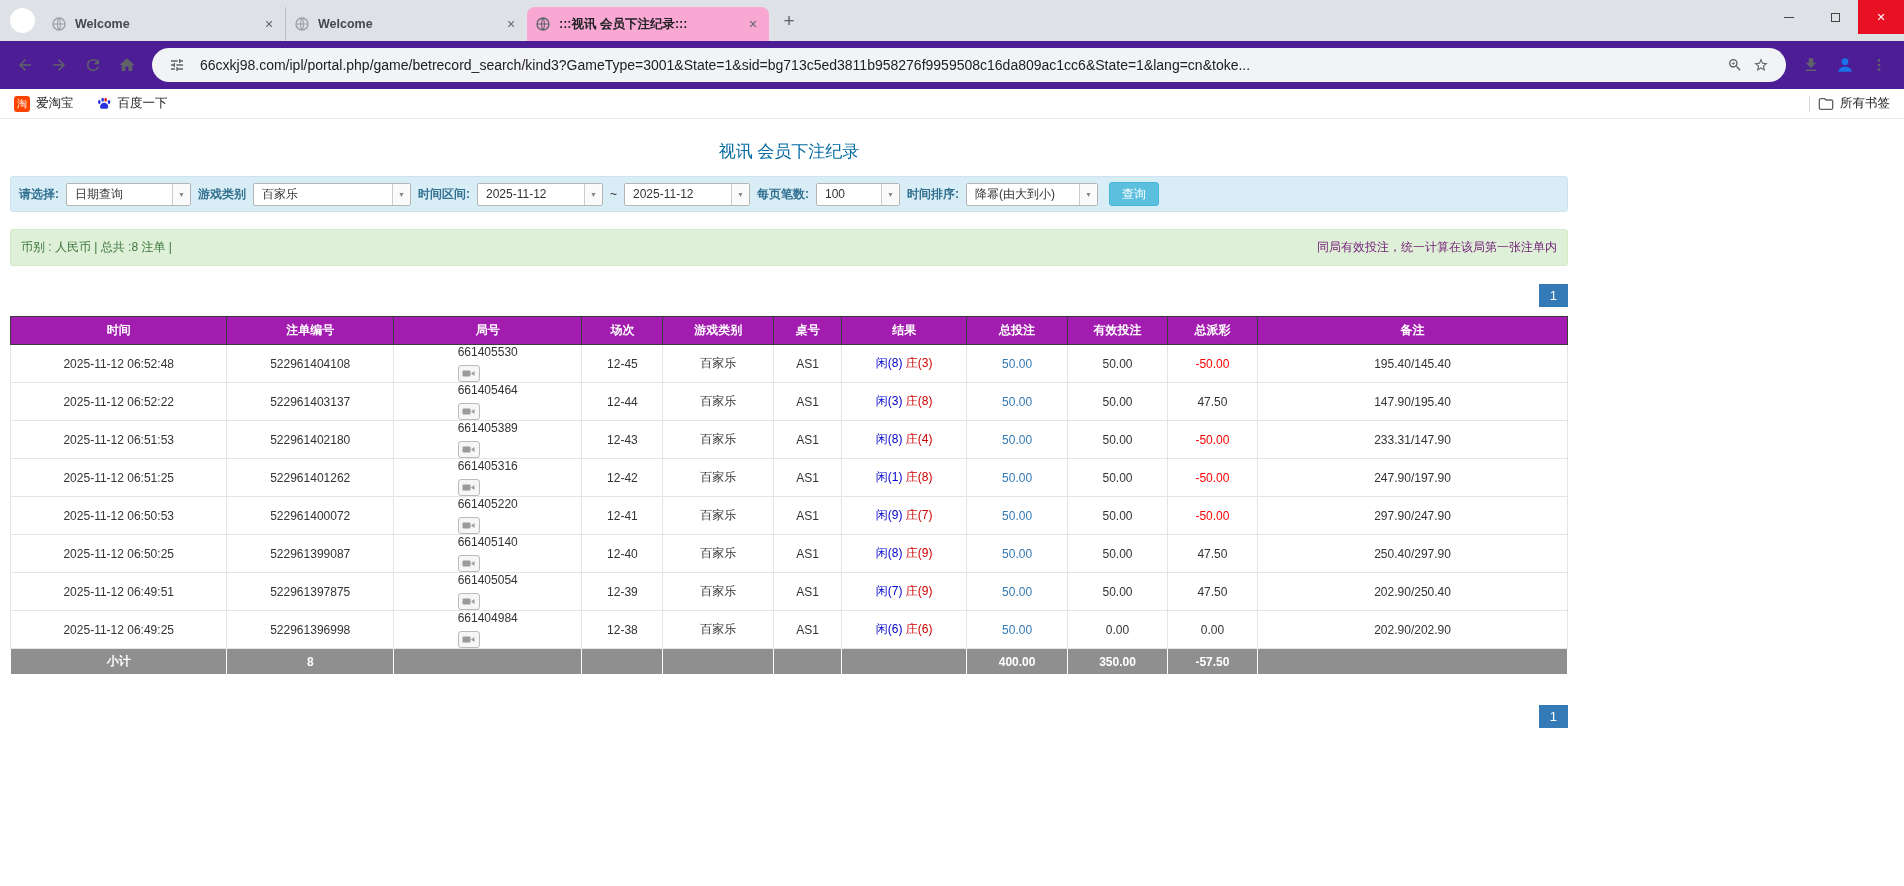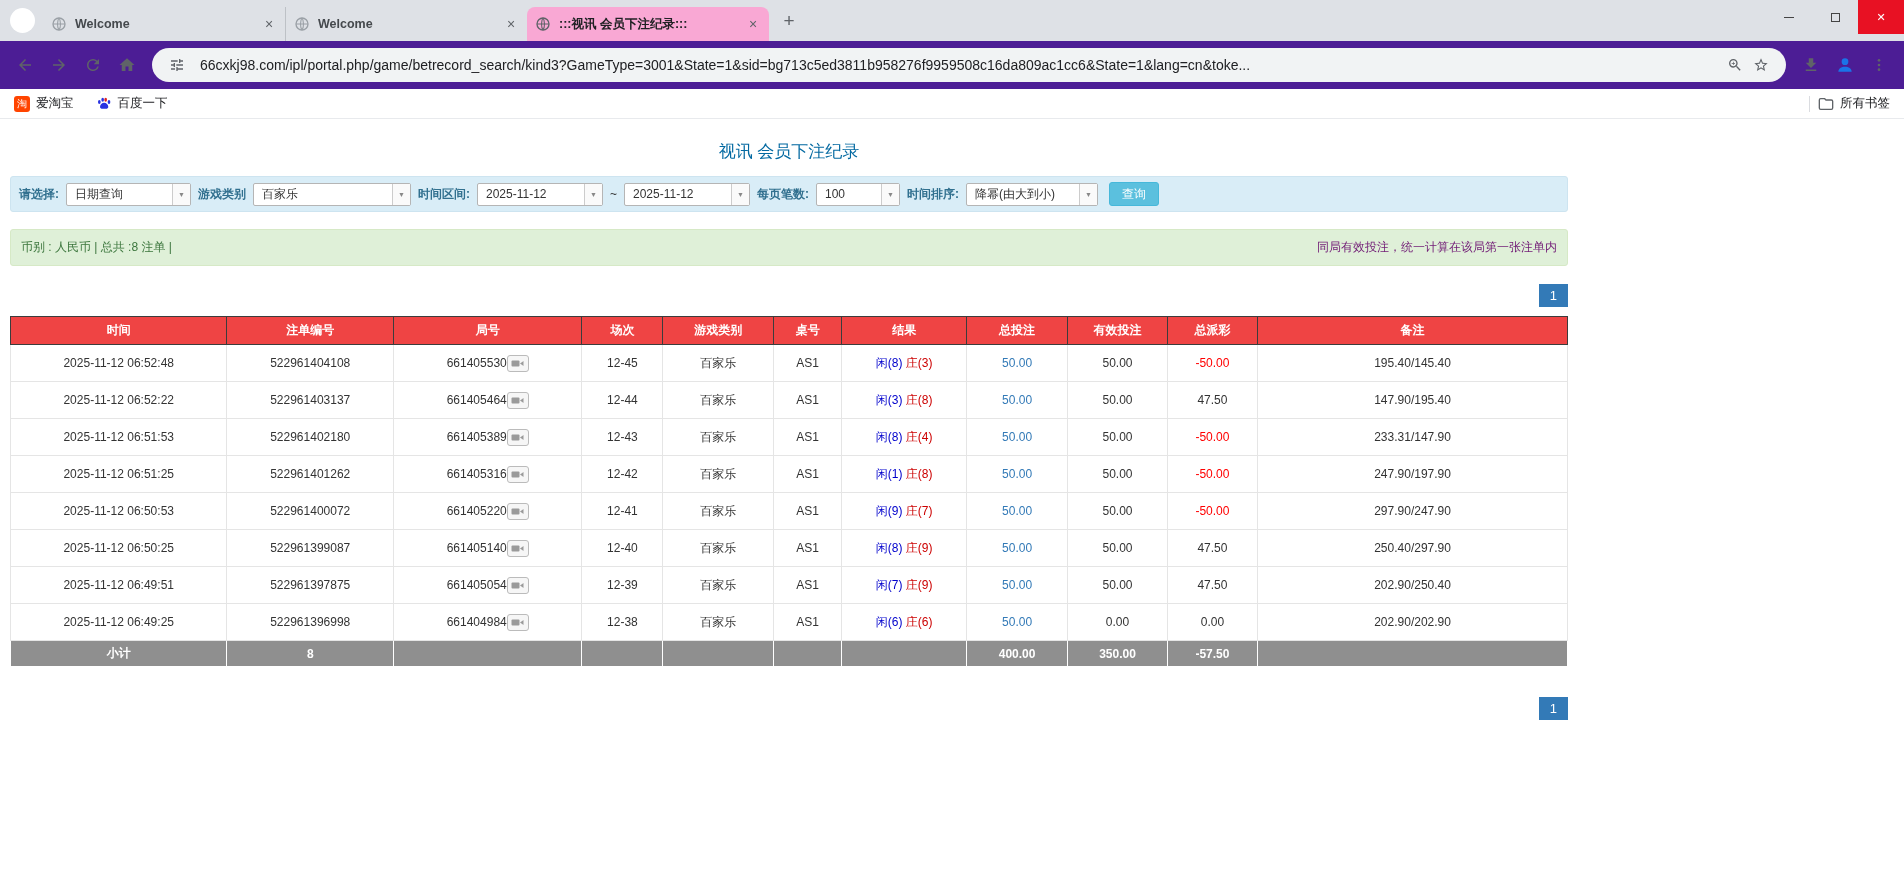--- a/index.html
+++ b/index.html
@@ -49,28 +49,28 @@
   .summary { background: #dff0d8; border: 1px solid #d6e9c6; border-radius: 3px; display: flex; justify-content: space-between; align-items: center; padding: 9px 10px; font-size: 12px; margin-top: 17px; }
   .summary-left { color: #3c763d; }
   .summary-right { color: #701a75; margin-left: 23px; }
 
   .pager { display: flex; justify-content: flex-end; }
   .pager.top { margin: 18px 0 9px; }
   .pager.bottom { margin: 30px 0 0; }
   .page-btn { background: #337ab7; border: 1px solid #337ab7; color: #fff; font-size: 13px; padding: 3px 10px; cursor: pointer; }
 
   table.bets { width: 100%; border-collapse: collapse; table-layout: fixed; }
-  .bets th { background: #ef4444; color: #fff; font-size: 12px; font-weight: bold; padding: 5px 3px; border: 1px solid #3c3c3c; }
+  .bets th { background: #a21caf; color: #fff; font-size: 12px; font-weight: bold; padding: 5px 3px; border: 1px solid #3c3c3c; }
   .bets td { font-size: 12px; color: #333; text-align: center; height: 37px; border: 1px solid #e5e5e5; padding: 0 3px; overflow: hidden; white-space: nowrap; }
   .bets tfoot td { background: #8f8f8f; color: #fff; font-weight: bold; height: 26px; border: 1px solid #fff; }
   .res-p { color: #0000cc; }
   .res-b { color: #cc0000; text-align: center; }
   .bet-link { color: #337ab7; cursor: pointer; }
   .neg { color: #ff0000; }
-  .round-wrap { display: inline-flex; align-items: center; gap: 0; }
+  .round-wrap { display: inline-flex; gap: 6px; flex-direction: column; }
   .video-btn { width: 22px; height: 17px; border: 1px solid #bbb; border-radius: 3px; background: #f6f6f6; display: inline-flex; align-items: center; justify-content: center; cursor: pointer; }
 </style>
 </head>
 <body>
 
 <div>
 
   <div class="tabstrip">
     <div class="tab-search-circle"></div>
 

